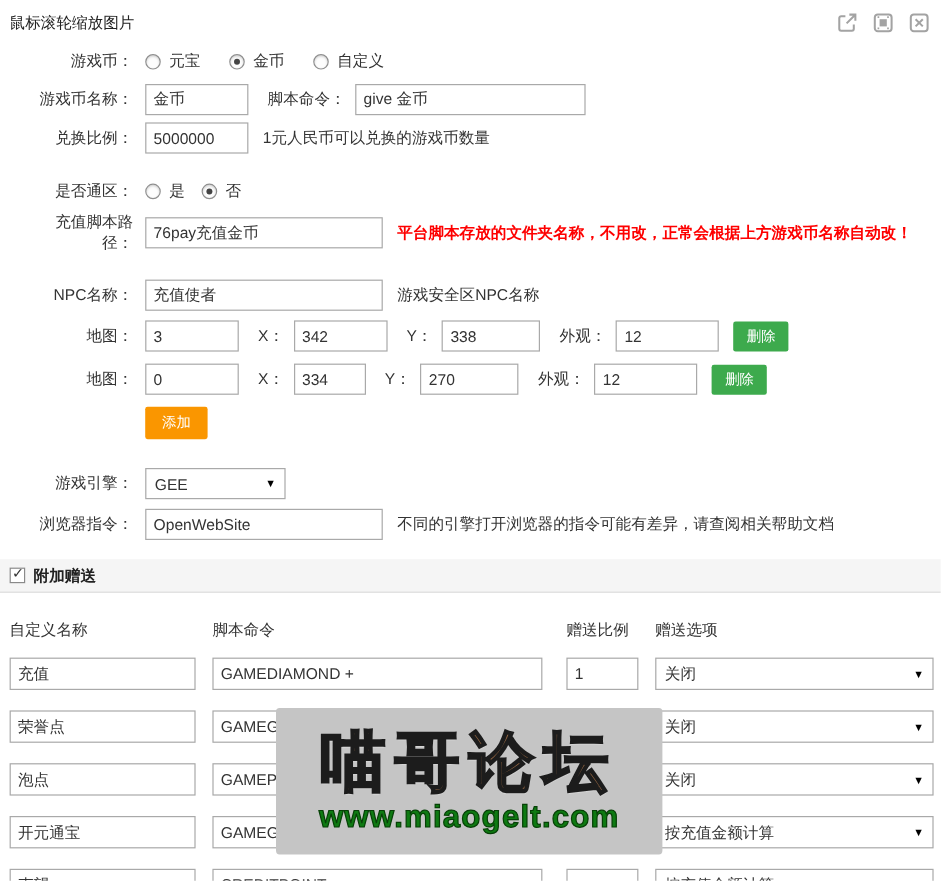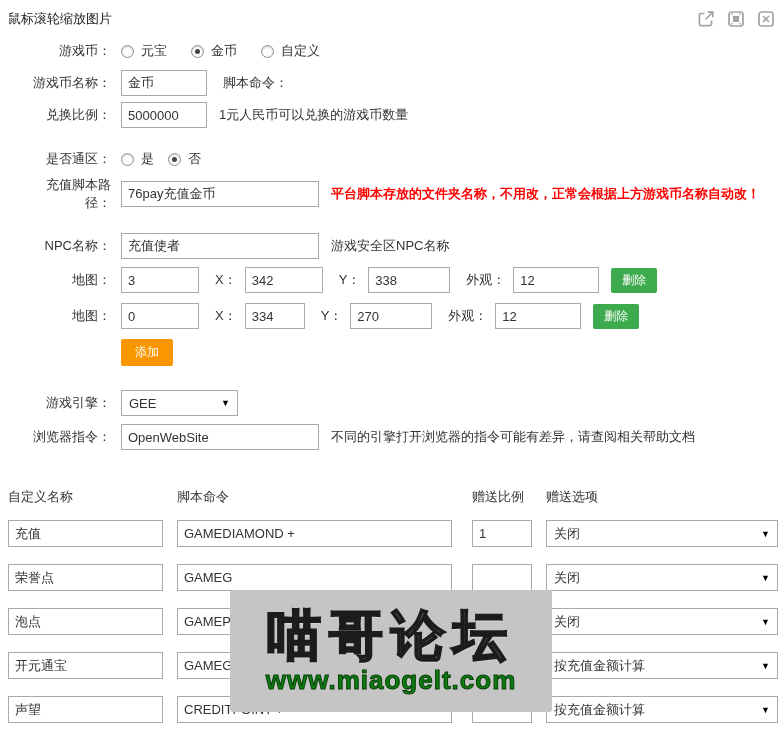--- a/index.html
+++ b/index.html
@@ -119,20 +119,21 @@
       <label class="radio-item">
         <span class="radio"></span>
         <span>自定义</span>
       </label>
     </div>
 
     <div class="row r-name">
       <span class="label">游戏币名称：</span>
       <input class="tb" style="width: 86px;" value="金币">
       <span class="inline-label">脚本命令：</span>
+      <input class="tb" style="width: 192px;" value="give 金币">
     </div>
 
     <div class="row r-ratio">
       <span class="label">兑换比例：</span>
       <input class="tb" style="width: 86px;" value="5000000">
       <span class="hint">1元人民币可以兑换的游戏币数量</span>
     </div>
 
     <div class="row r-zone">
       <span class="label">是否通区：</span>
@@ -194,20 +195,24 @@
       </div>
     </div>
 
     <div class="row r-browser">
       <span class="label">浏览器指令：</span>
       <input class="tb" style="width: 198px;" value="OpenWebSite">
       <span class="hint">不同的引擎打开浏览器的指令可能有差异，请查阅相关帮助文档</span>
     </div>
   </div>
 
+  <div class="section-bar">
+    <span class="checkbox checked"></span>
+    <span class="sec-title">附加赠送</span>
+  </div>
 
   <div class="gift-section">
     <div class="g-head">
       <span class="g-col1">自定义名称</span>
       <span class="g-col2">脚本命令</span>
       <span class="g-col3" style="width:72px">赠送比例</span>
       <span class="g-col4" style="margin-left:2px">赠送选项</span>
     </div>
 
     <div class="g-row">

